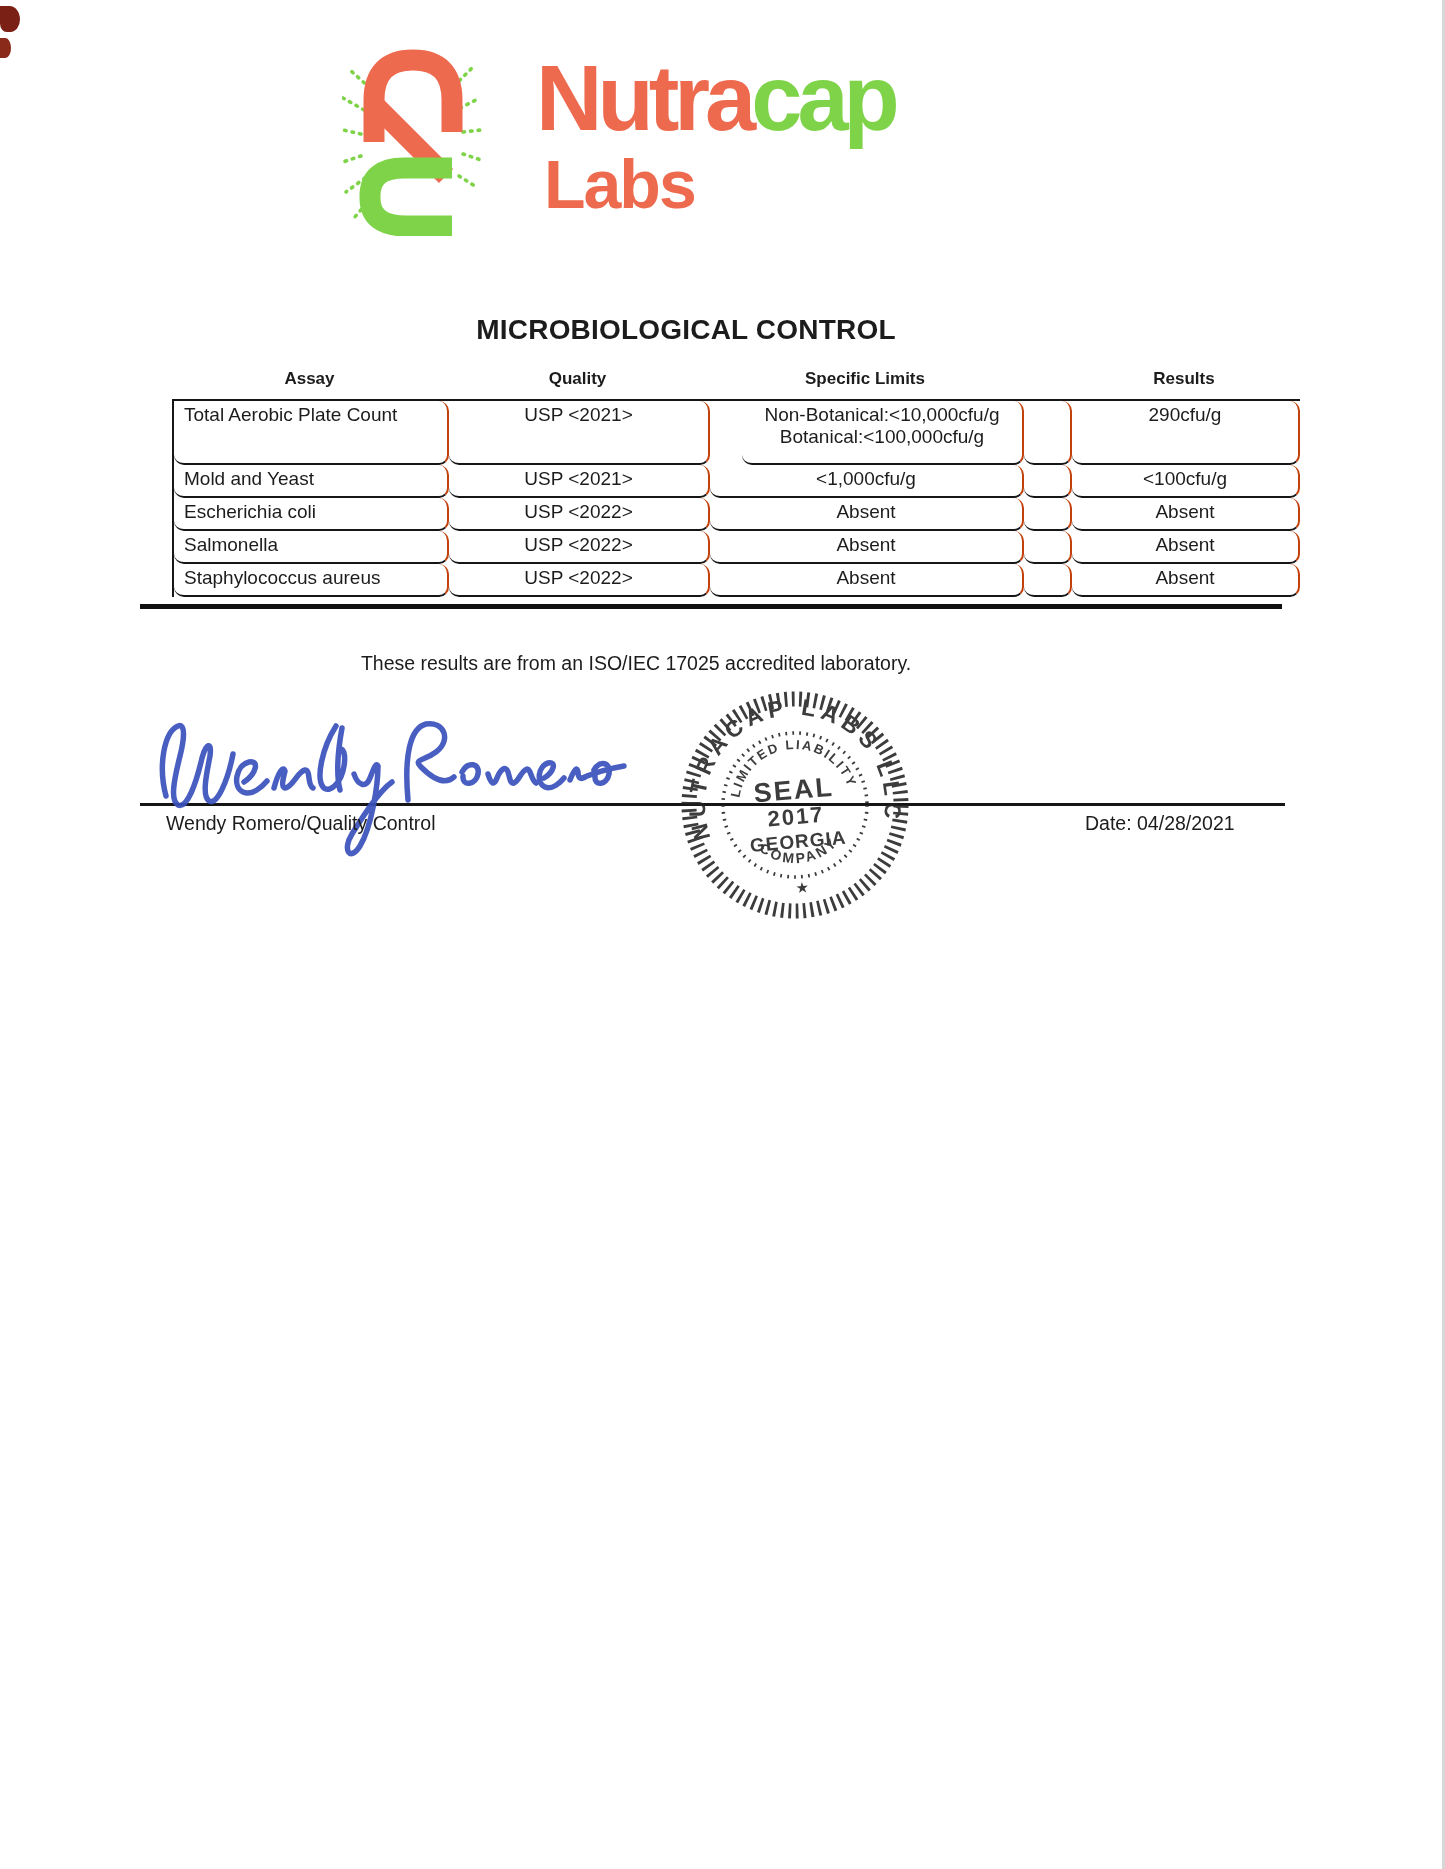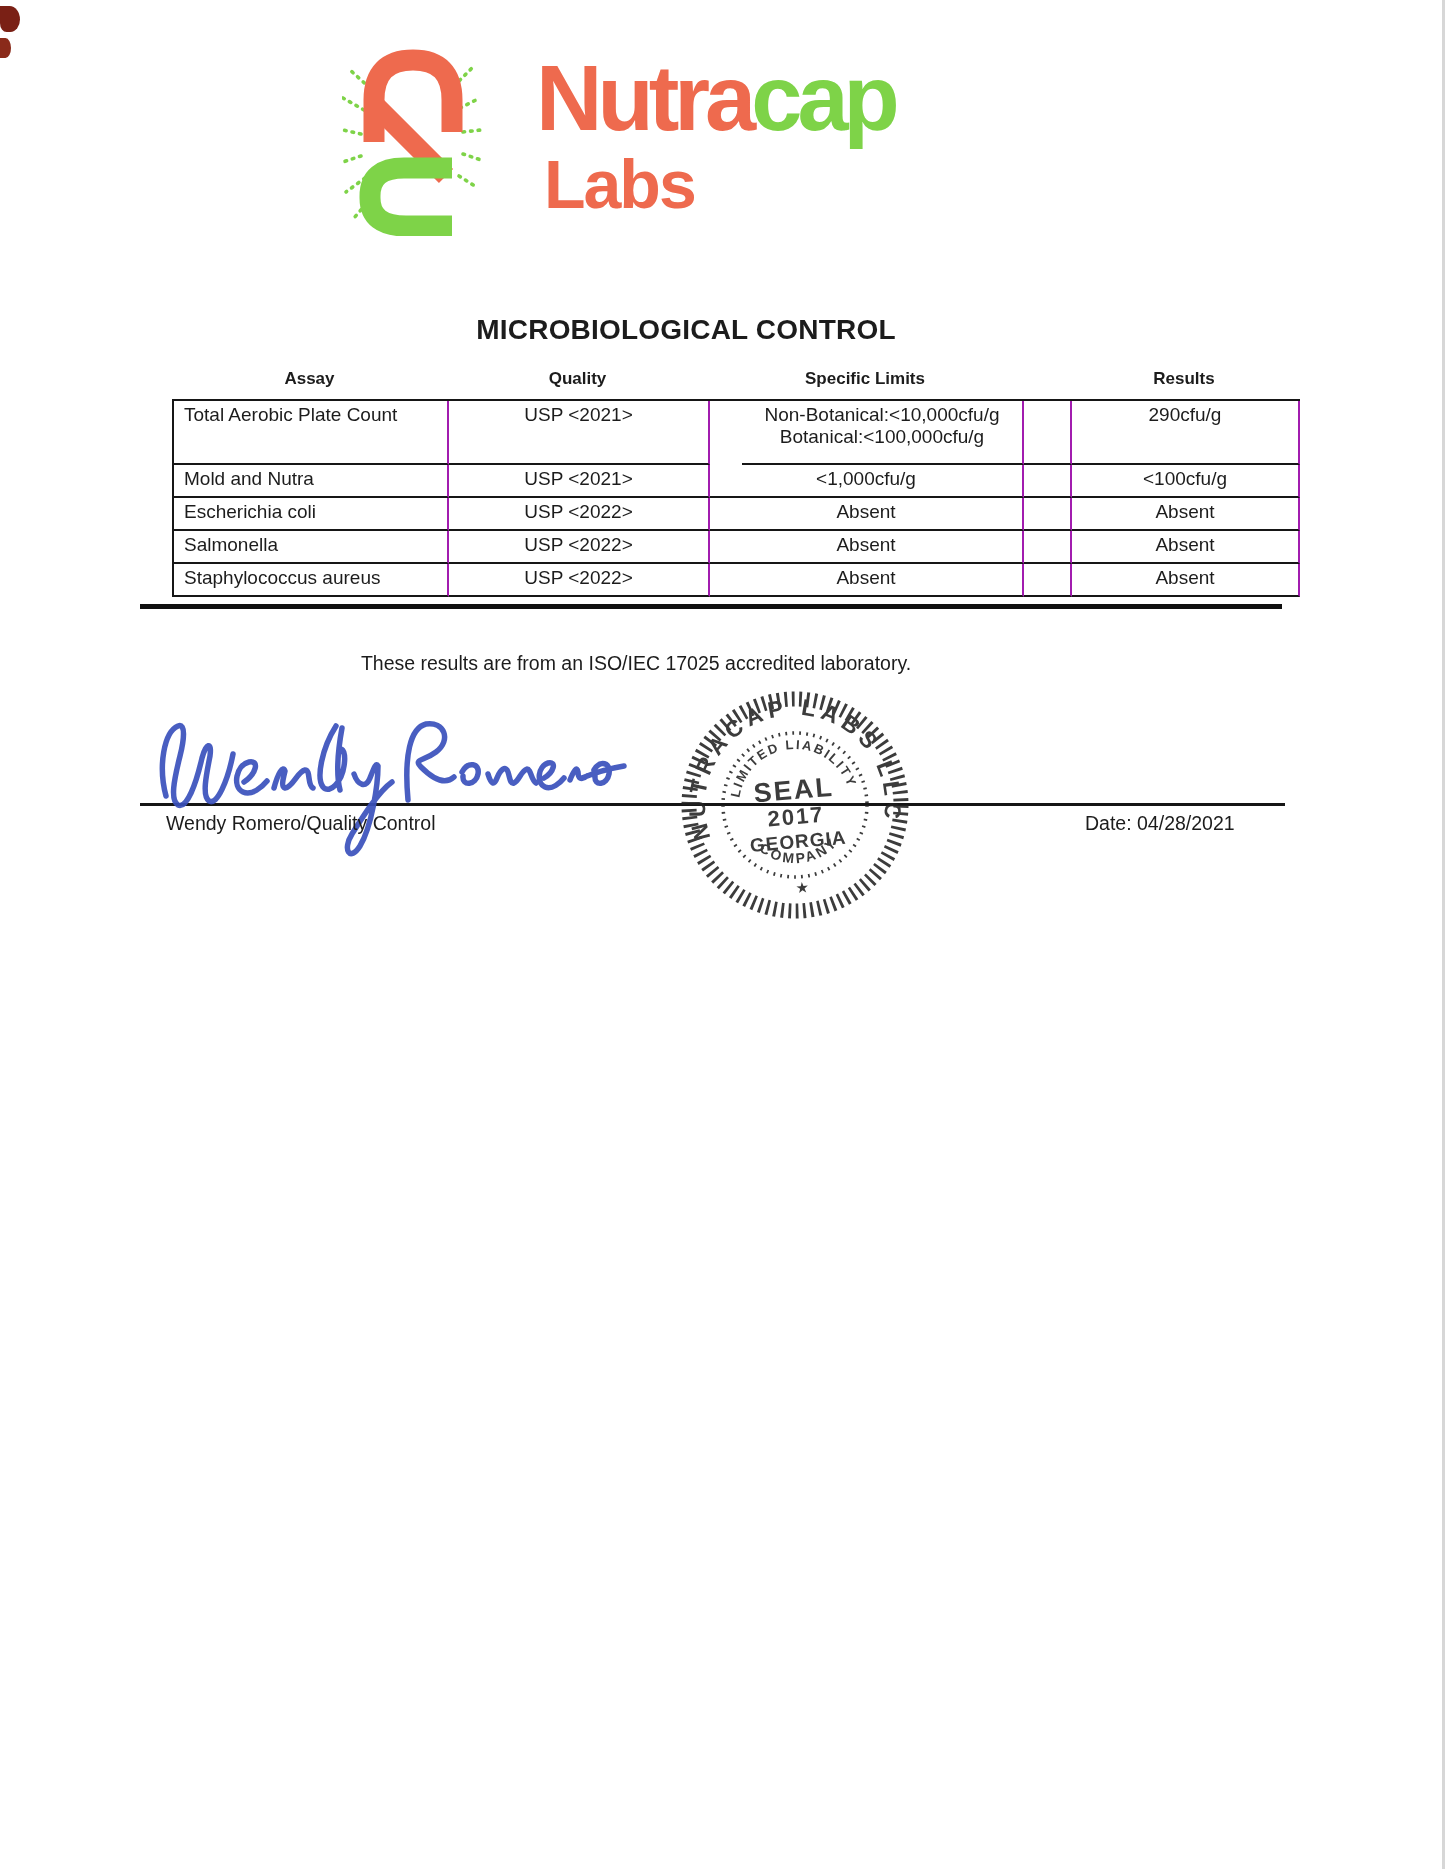--- a/index.html
+++ b/index.html
@@ -23,22 +23,22 @@
          font-size:28px;font-weight:700;letter-spacing:.2px;}
 
   
   .thead{position:absolute;left:172px;top:369px;display:grid;
          grid-template-columns:275px 261px 314px 48px 228px;
          font-weight:700;font-size:17px;}
   .thead div{text-align:center;}
   .tbody{position:absolute;left:172px;top:399px;display:grid;
          grid-template-columns:275px 261px 314px 48px 228px;
          border-top:2px solid #161616;border-left:2px solid #161616;font-size:19px;}
-  .bc{border-right:2px solid #a21caf;border-bottom:2px solid #161616;
-      padding:3px 6px 0;text-align:center;box-sizing:border-box;}
+  .bc{border-right:2px solid #c2410c;border-bottom:2px solid #161616;
+      padding:3px 6px 0;text-align:center;box-sizing:border-box;border-radius:10px;}
   .bc.assay{text-align:left;padding-left:10px;}
   .r0{height:64px;}
   .rn{height:33px;}
   .limits0{white-space:pre-line;margin-left:32px;}
   .thickline{position:absolute;left:140px;top:604px;width:1142px;height:5px;background:#101010;}
 
   .iso{position:absolute;left:0;top:636px;width:1240px;margin:16px;text-align:center;font-size:19.5px;}
 
   
   .sigline{position:absolute;left:140px;top:803px;width:1145px;height:3px;background:#161616;z-index:1;}
@@ -93,21 +93,21 @@
   </div>
 
   <div class="tbody">
     <div class="bc assay r0">Total Aerobic Plate Count</div>
     <div class="bc r0">USP &lt;2021&gt;</div>
     <div class="bc r0 limits0">Non-Botanical:&lt;10,000cfu/g
 Botanical:&lt;100,000cfu/g</div>
     <div class="bc r0"></div>
     <div class="bc r0">290cfu/g</div>
 
-    <div class="bc assay rn">Mold and Nutra</div>
+    <div class="bc assay rn">Mold and Yeast</div>
     <div class="bc rn">USP &lt;2021&gt;</div>
     <div class="bc rn">&lt;1,000cfu/g</div>
     <div class="bc rn"></div>
     <div class="bc rn">&lt;100cfu/g</div>
 
     <div class="bc assay rn">Escherichia coli</div>
     <div class="bc rn">USP &lt;2022&gt;</div>
     <div class="bc rn">Absent</div>
     <div class="bc rn"></div>
     <div class="bc rn">Absent</div>

